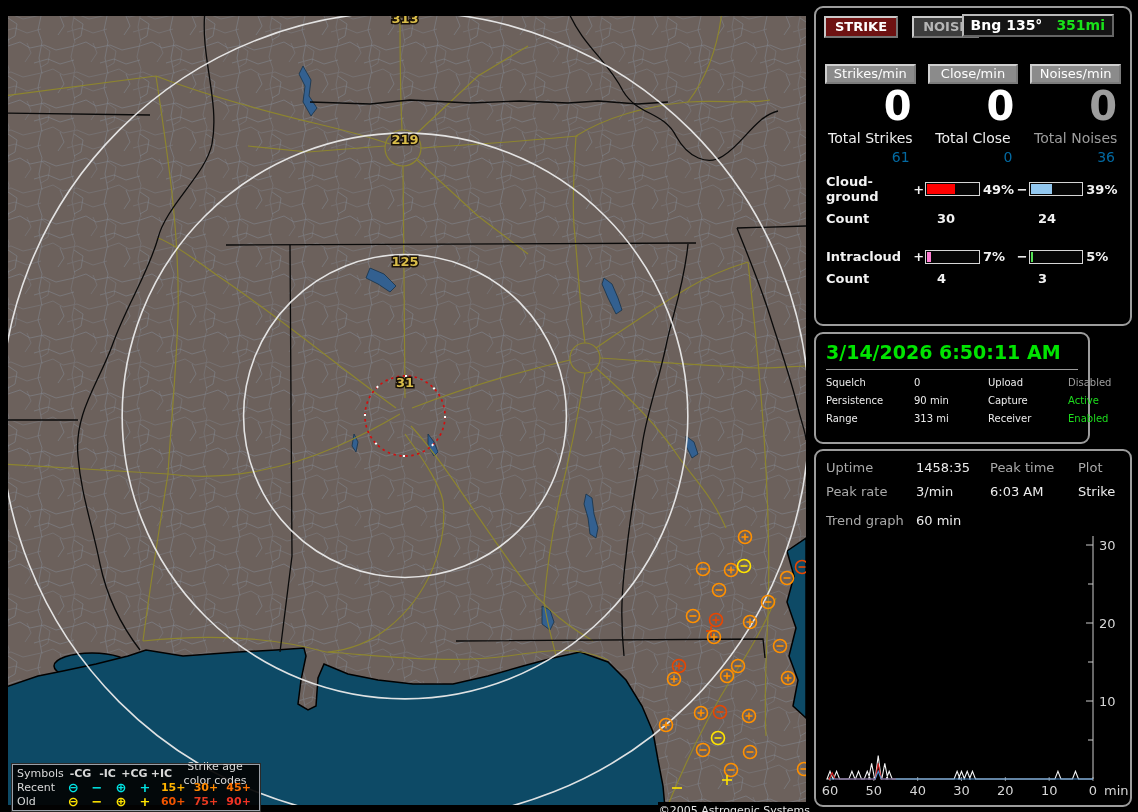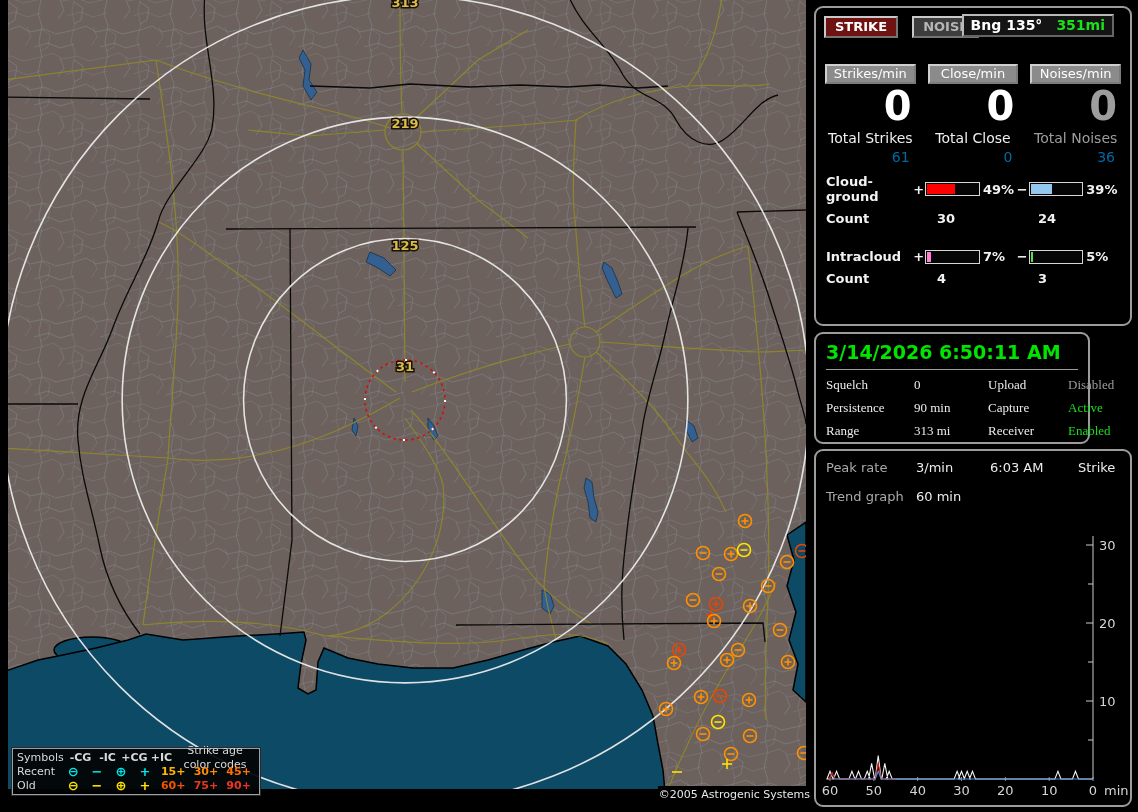--- a/index.html
+++ b/index.html
@@ -1,19 +1,19 @@
 <!DOCTYPE html>
 <html><head>
 <meta charset="utf-8">
 <style>
   html,body{margin:0;padding:0;background:#000;width:1138px;height:812px;overflow:hidden;
     font-family:"DejaVu Sans","Liberation Sans",sans-serif;}
   .abs{position:absolute;}
   
-  #map-wrap{left:8px;top:0;width:798px;height:789px;background:#a3a3a3;}
+  #map-wrap{left:8px;top:16px;width:798px;height:789px;background:#a3a3a3;}
   #map-svg{position:absolute;left:0;top:0;}
   .ring{fill:none;stroke:#eaeaea;stroke-width:1.6;opacity:.95;}
   .ring-alarm{fill:none;stroke:#cf1010;stroke-width:1.7;stroke-dasharray:2.5 3.5;}
   .ring-alarm-dots{fill:none;stroke:#fff;stroke-width:2;stroke-dasharray:2 29.4;}
   .ring-label{fill:#d9bd4a;font-size:13px;font-weight:bold;stroke:#1a1208;stroke-width:3px;paint-order:stroke;}
   .stk{stroke-width:1.6;fill:none;}
   
   #legend{left:18px;top:763px;width:248px;height:47px;background:rgba(2,2,2,.92);
     border:1px solid #9aa0a8;outline:1px solid #2a2a2a;font-size:11px;color:#d8d8d8;padding:2px 4px 17px 4px;box-sizing:border-box;}
   .lg-row{display:flex;align-items:center;height:14px;line-height:14px;}
@@ -47,21 +47,21 @@
   .sign{width:11px;text-align:center;}
   .bar{width:58px;height:12px;background:#050505;border:1px solid #d6d6d6;margin:0 3px 0 1px;position:relative;}
   .bar-fill{position:absolute;left:1px;top:1px;bottom:1px;}
   .pct{width:37px;}
   .cnt-row{display:flex;margin:7px 10px 0 10px;font-size:13px;font-weight:bold;color:#f2f2f2;}
   .cnt-lab{width:96px;}
   .cnt-v1{width:104px;padding-left:15px;box-sizing:border-box;}
   .cnt-v2{padding-left:12px;}
   
   .dt{color:#00e400;font-size:19px;font-weight:bold;margin:7px 10px 0 10px;border-bottom:1px solid #9c9c9c;padding-bottom:6px;}
-  .st-row{display:grid;grid-template-columns:88px 74px 80px auto;font-size:13px;color:#ececec;margin:7px 14px 0 10px;font-family:Liberation Serif, serif;}
+  .st-row{display:grid;grid-template-columns:88px 74px 80px auto;font-size:10px;color:#ececec;margin:7px 14px 0 10px;}
   .green{color:#1ddd1d;} .dim{color:#9d9d9d;}
   
   .up-row{display:grid;grid-template-columns:90px 74px 88px auto;font-size:13px;margin:9px 10px 0 10px;color:#ececec;}
   .lab{color:#a9a9a9;}
   #trend-svg{position:absolute;left:0;top:0;}
   .axis{stroke:#cdcdcd;stroke-width:1;fill:none;}
   .tick-lab{fill:#d6d6d6;font-size:13px;}
 </style>
 </head>
 <body>
@@ -346,20 +346,26 @@
   <div class="st-row">
     <span>Range</span>
     <span>313 mi</span>
     <span>Receiver</span>
     <span class="green">Enabled</span>
   </div>
 </div>
 
 <div id="panel3" class="panel">
   <div class="up-row">
+    <span class="lab">Uptime</span>
+    <span>1458:35</span>
+    <span class="lab">Peak time</span>
+    <span class="lab">Plot</span>
+  </div>
+  <div class="up-row">
     <span class="lab">Peak rate</span>
     <span>3/min</span>
     <span>6:03 AM</span>
     <span>Strike</span>
   </div>
   <div class="up-row" style="margin-top:14px;">
     <span class="lab">Trend graph</span>
     <span>60 min</span>
     <span></span>
       <span></span>

